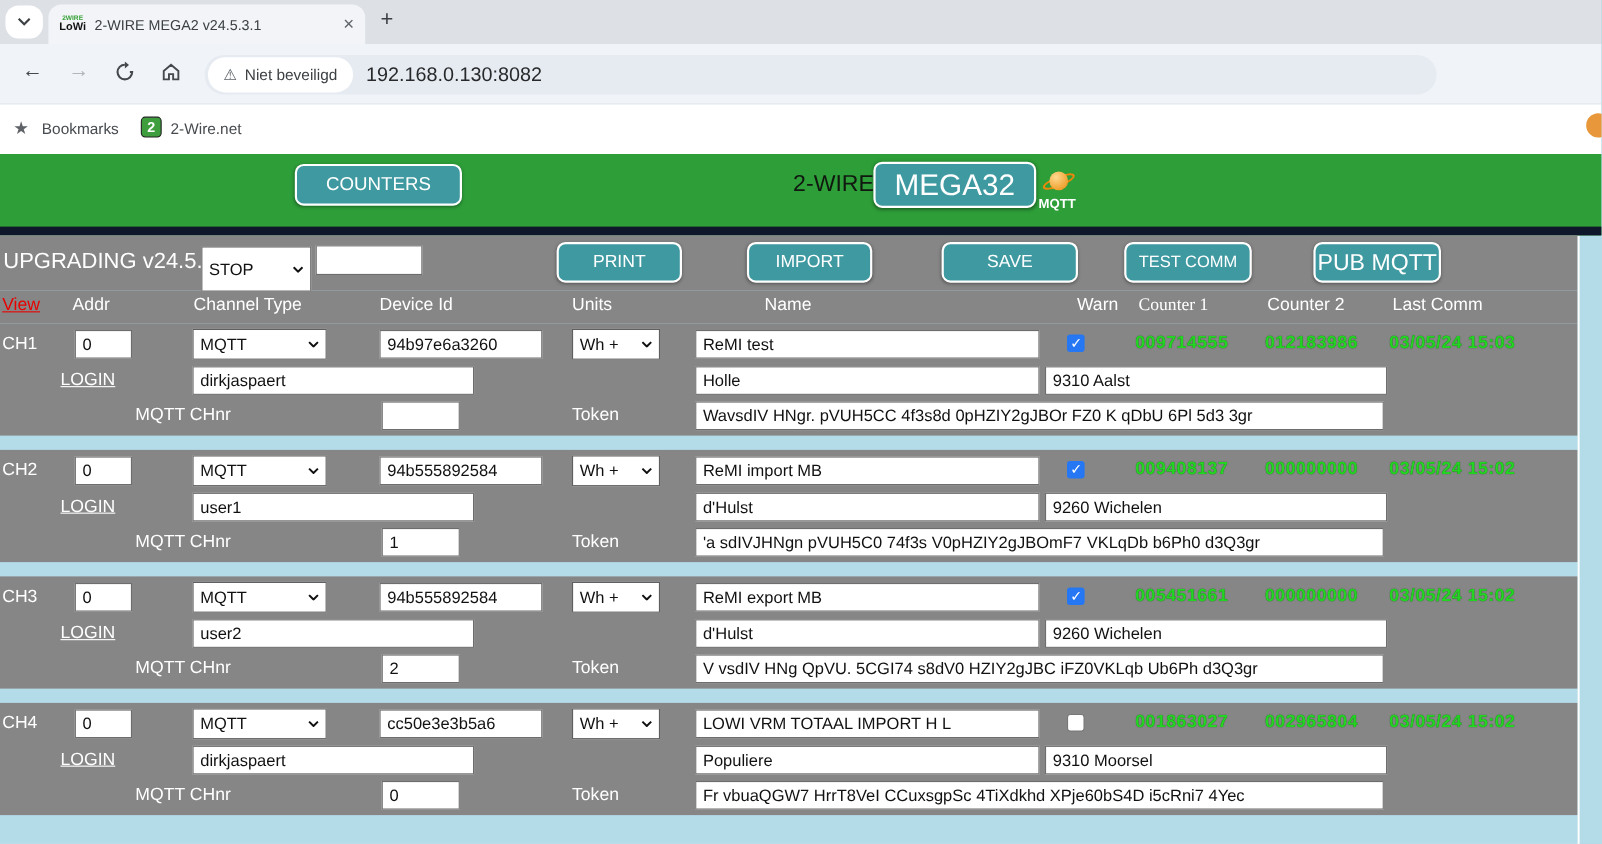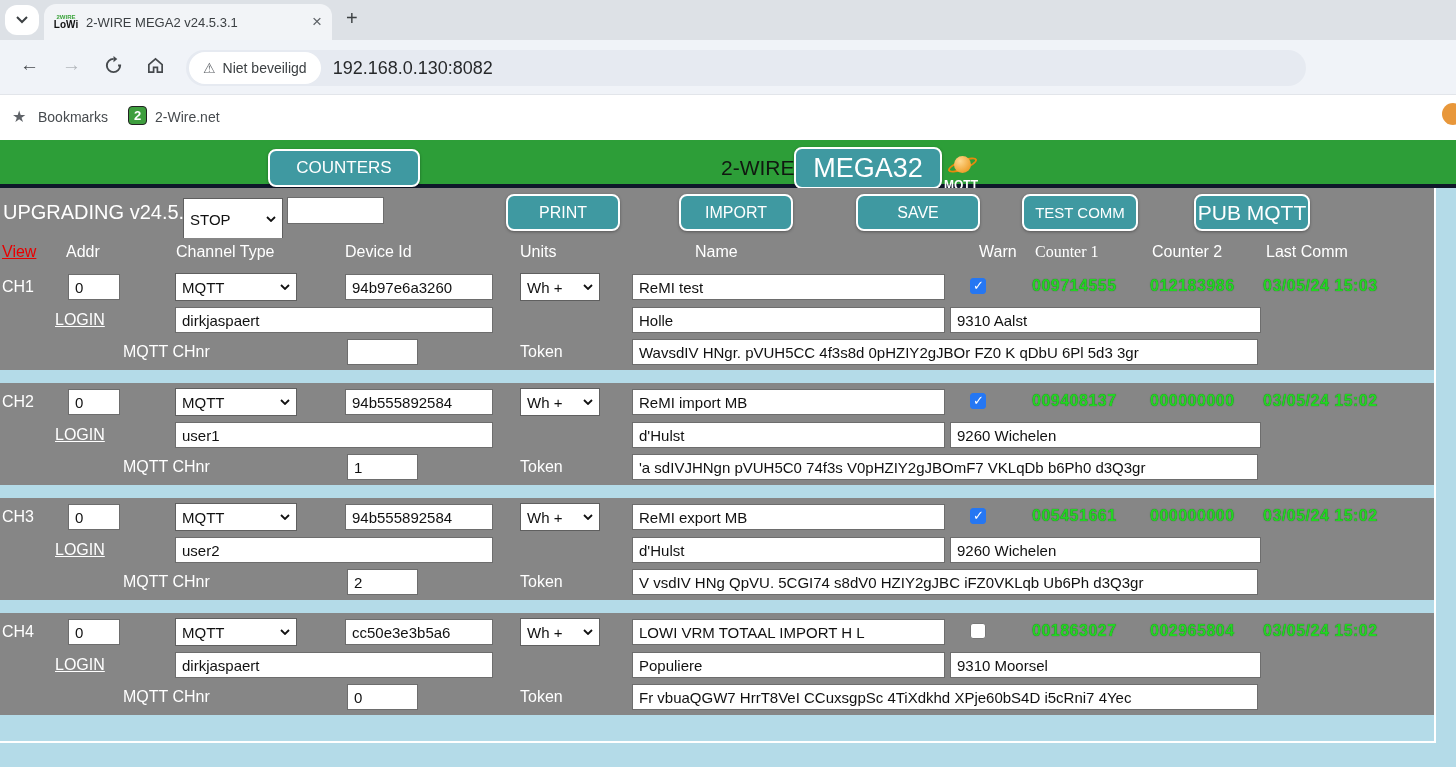--- a/index.html
+++ b/index.html
@@ -24,21 +24,21 @@
   .url-text { font-size:18px; color:#27292b; margin-left:12px; }
 
   .bookmarksbar { position:relative; width:1456px; height:45px; background:#fff; }
   .bm-star { position:absolute; left:12px; top:12px; color:#5f6368; font-size:16px; }
   .bm-label { position:absolute; left:38px; top:14px; color:#474b4f; font-size:14px; }
   .bm-fav { position:absolute; left:128px; top:11px; width:19px; height:19px; background:#3e9e3e; border:1px solid #222; border-radius:4px; color:#fff; font-weight:bold; font-size:13px; display:flex; align-items:center; justify-content:center; }
   .bm-item { position:absolute; left:155px; top:14px; color:#474b4f; font-size:14px; }
   .profile-dot { position:absolute; right:-8px; top:8px; width:22px; height:22px; border-radius:50%; background:#e8973a; }
 
   
-  .appheader { position:relative; width:1456px; height:48px; background:#2d9e38; border-bottom:4px solid #0f172a; }
+  .appheader { position:relative; width:1456px; height:74px; background:#2d9e38; border-bottom:8px solid #0f172a; }
   .tbtn { background:#3f99a1; border:2px solid #fff; border-radius:8px; color:#fff; display:flex; align-items:center; justify-content:center; box-shadow:0 1px 3px rgba(0,0,0,.35); font-size:16px; }
   .counters-btn { position:absolute; left:268px; top:9px; width:152px; height:38px; font-size:17px; }
   .brand { position:absolute; left:721px; top:16px; font-size:21px; color:#101810; }
   .mega-btn { position:absolute; left:794px; top:7px; width:148px; height:42px; font-size:27px; }
   .planet { position:absolute; left:950px; top:12px; width:26px; height:26px; }
   .planet .ball { position:absolute; left:4px; top:4px; width:17px; height:17px; border-radius:50%; background:radial-gradient(circle at 35% 30%, #ffd98f, #efa332 70%, #d97f18); }
   .planet .ring { position:absolute; left:-3px; top:8px; width:31px; height:10px; border:2px solid #e8890c; border-radius:50%; transform:rotate(-22deg); }
   .mqtt-label { position:absolute; left:944px; top:38px; color:#fff; font-size:12px; font-weight:bold; }
 
   
@@ -73,21 +73,21 @@
   .f-ctype { left:175px; top:5px; width:122px; height:28px; }
   .f-devid { left:345px; top:6px; width:148px; }
   .f-units { left:520px; top:5px; width:80px; height:28px; }
   .f-name { left:632px; top:6px; width:313px; }
   .warn-check { position:absolute; left:970px; top:10px; width:16px; height:16px; background:#fff; border:1px solid #777; border-radius:3px; }
   .warn-check[data-checked="true"] { background:#2577f3; border-color:#2577f3; }
   .warn-check[data-checked="true"]::after { content:"✓"; position:absolute; left:2px; top:-1px; color:#fff; font-size:13px; font-weight:bold; }
   .cnt { position:absolute; top:9px; color:#23d423; font-size:16px; font-weight:bold; letter-spacing:.5px; text-shadow:0 0 1px #0a5c0a; white-space:nowrap; }
   .c1 { left:1032px; } .c2 { left:1150px; } .lc { left:1263px; }
   .lab-login { left:55px; }
-  .f-login { left:175px; top:39px; width:318px; }
+  .f-login { left:175px; top:39px; width:256px; }
   .f-name2 { left:632px; top:39px; width:313px; }
   .f-loc { left:950px; top:39px; width:311px; }
   .lab-chnr { left:123px; }
   .f-chnr { left:347px; top:71px; width:71px; }
   .lab-token { left:520px; }
   .f-token { left:632px; top:71px; width:626px; }
 
   .bottom-strip { width:100%; height:13px; background:#b4dbe8; }
 </style>
 </head>

